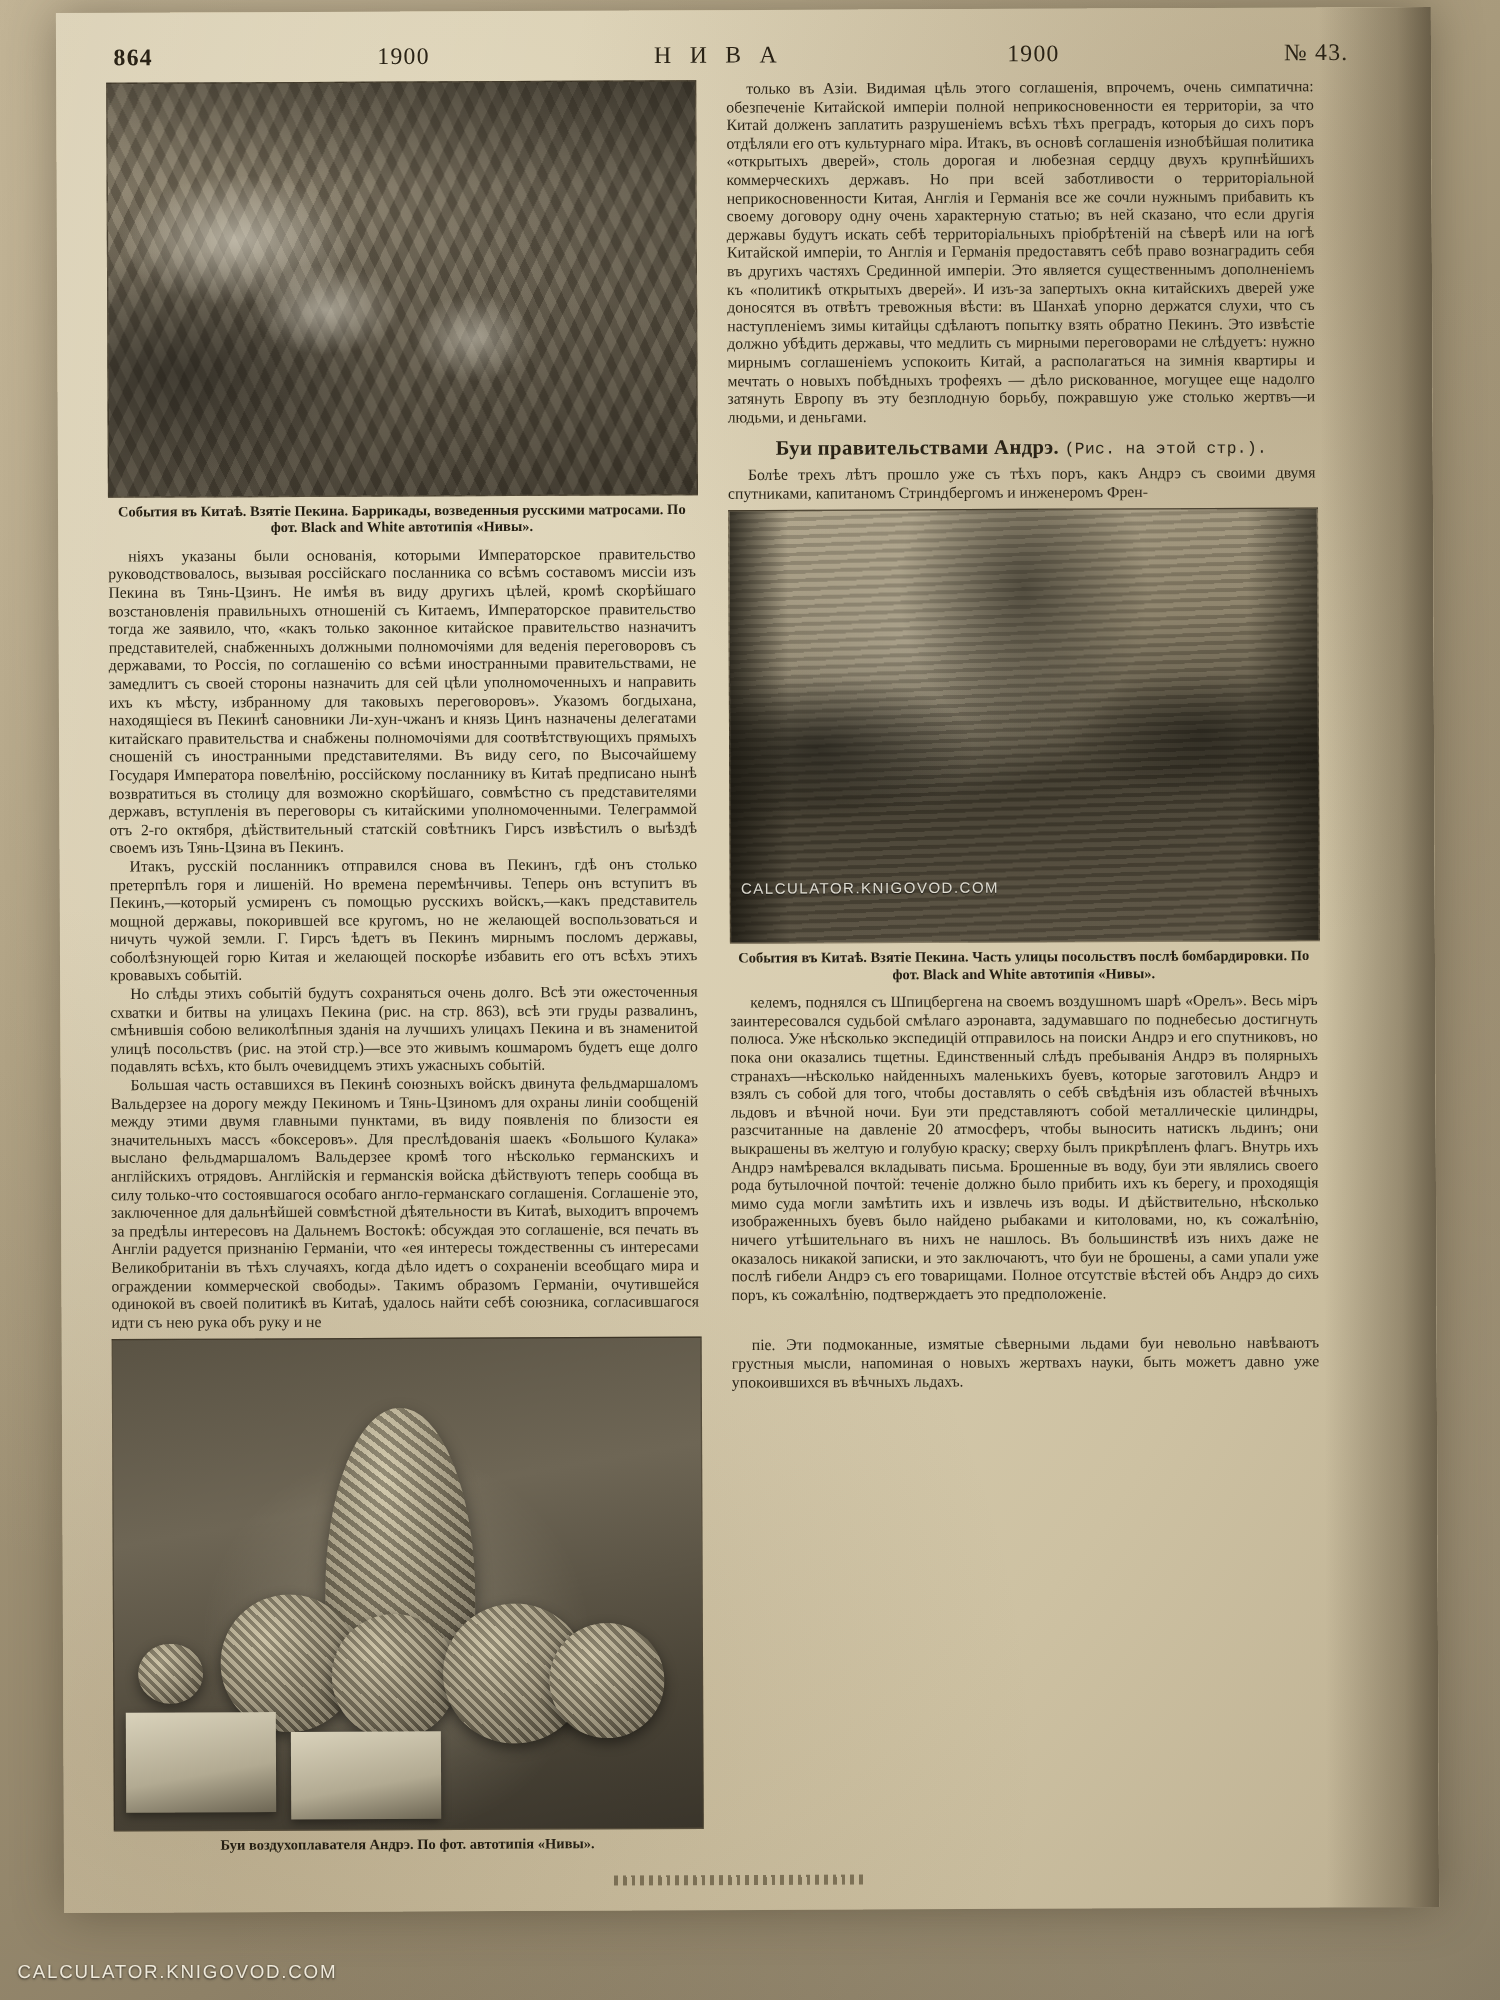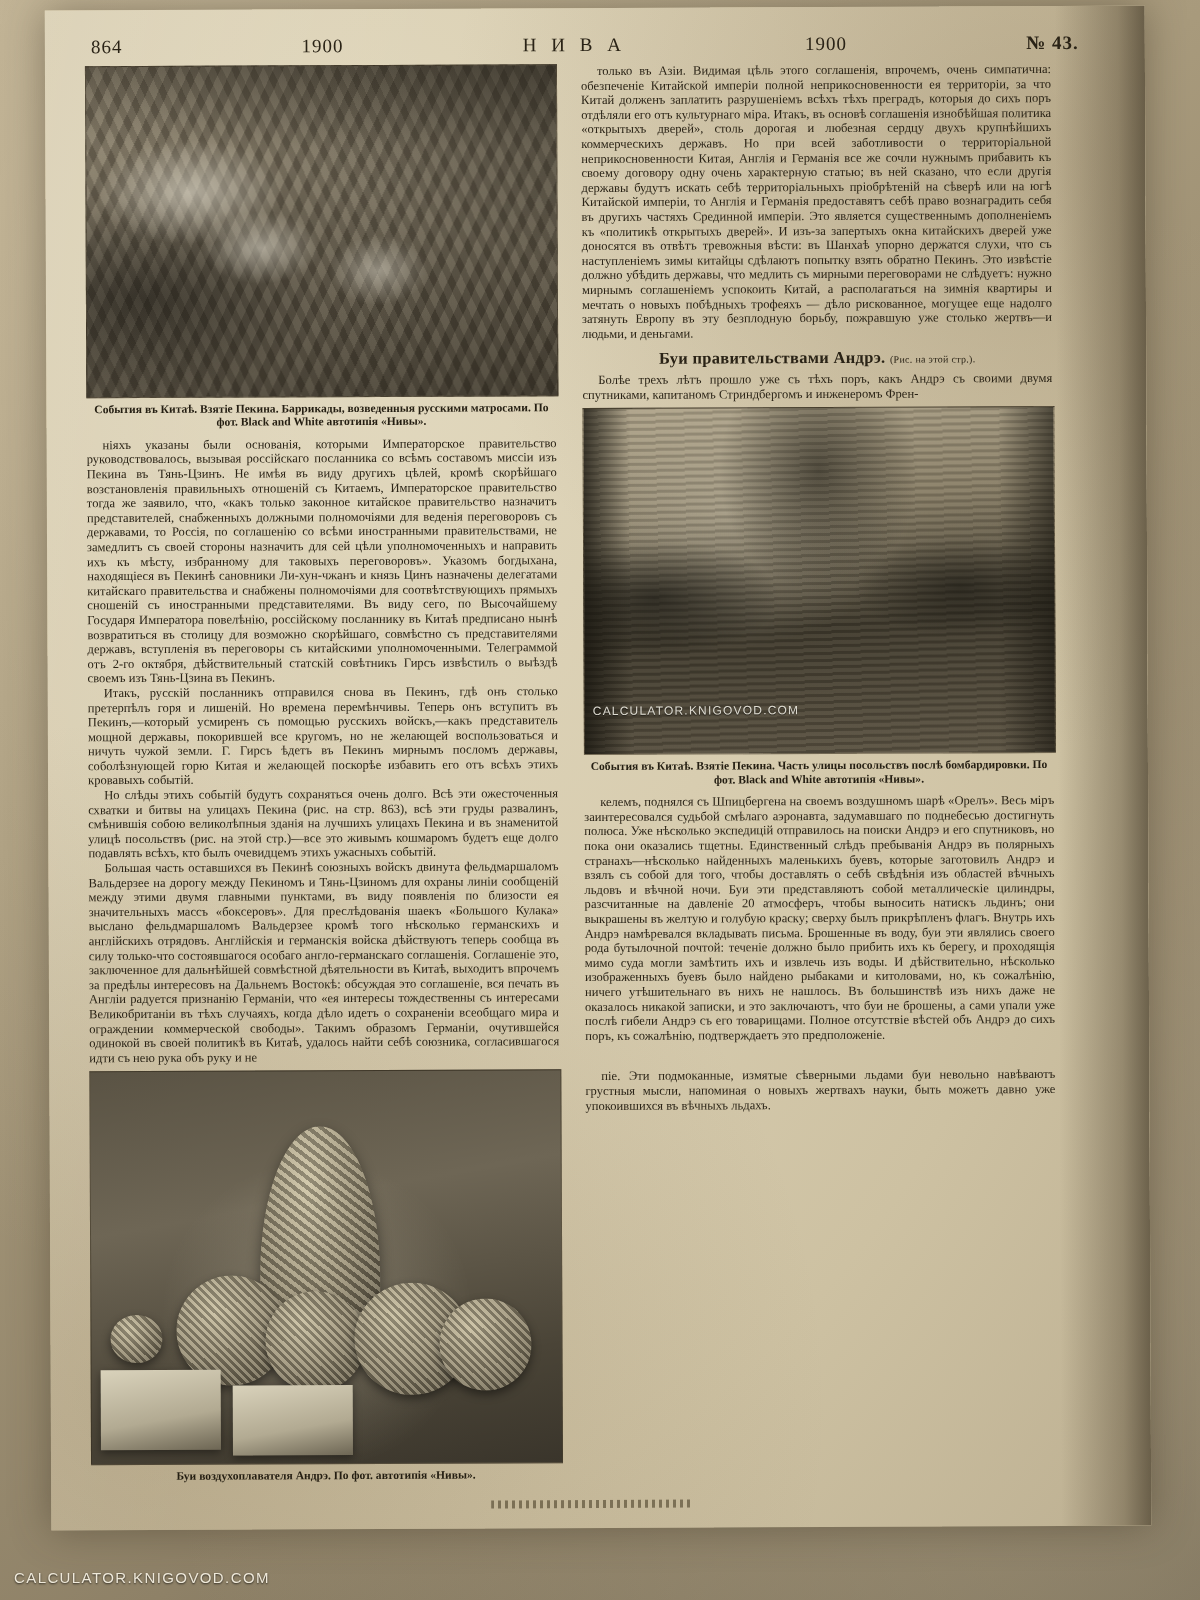--- a/index.html
+++ b/index.html
@@ -64,24 +64,24 @@
   
   .masthead {
     display: flex;
     align-items: baseline;
     justify-content: space-between;
     font-size: 19px;
     letter-spacing: 1px;
     padding: 0 6px 8px 6px;
     border-bottom: none;
   }
-  .masthead .pg { font-weight: normal; }
+  .masthead .pg { font-weight: bold; }
   .masthead .yr { font-weight: normal; }
   .masthead .ttl { font-weight: normal; letter-spacing: 5px; }
-  .masthead .num { font-weight: bold; }
+  .masthead .num { font-weight: normal; }
 
   .cols {
     display: flex;
     gap: 26px;
   }
   .col {
     width: 470px;
     position: relative;
   }
 
@@ -118,22 +118,23 @@
   }
 
   .subhead {
     font-size: 16.5px;
     font-weight: bold;
     text-align: center;
     margin: 8px 0 4px 0;
     letter-spacing: 0.3px;
   }
   .subhead .note {
-    font-size: 10px;
+    font-size: 13px;
     font-weight: normal;
+    font-family: Liberation Mono, monospace;
   }
 
   
   .photo1 {
     height: 330px;
     background:
       linear-gradient(180deg, rgba(40,36,28,0.35) 0%, rgba(40,36,28,0.05) 25%, rgba(30,26,20,0.35) 100%),
       repeating-linear-gradient(115deg, rgba(55,48,36,0.30) 0px, rgba(55,48,36,0.30) 9px, rgba(150,140,118,0.25) 9px, rgba(150,140,118,0.25) 19px),
       repeating-linear-gradient(65deg, rgba(40,34,24,0.22) 0px, rgba(40,34,24,0.22) 7px, rgba(190,180,158,0.18) 7px, rgba(190,180,158,0.18) 15px),
       linear-gradient(160deg, #9b917c 0%, #7c7463 45%, #4d473a 100%);

